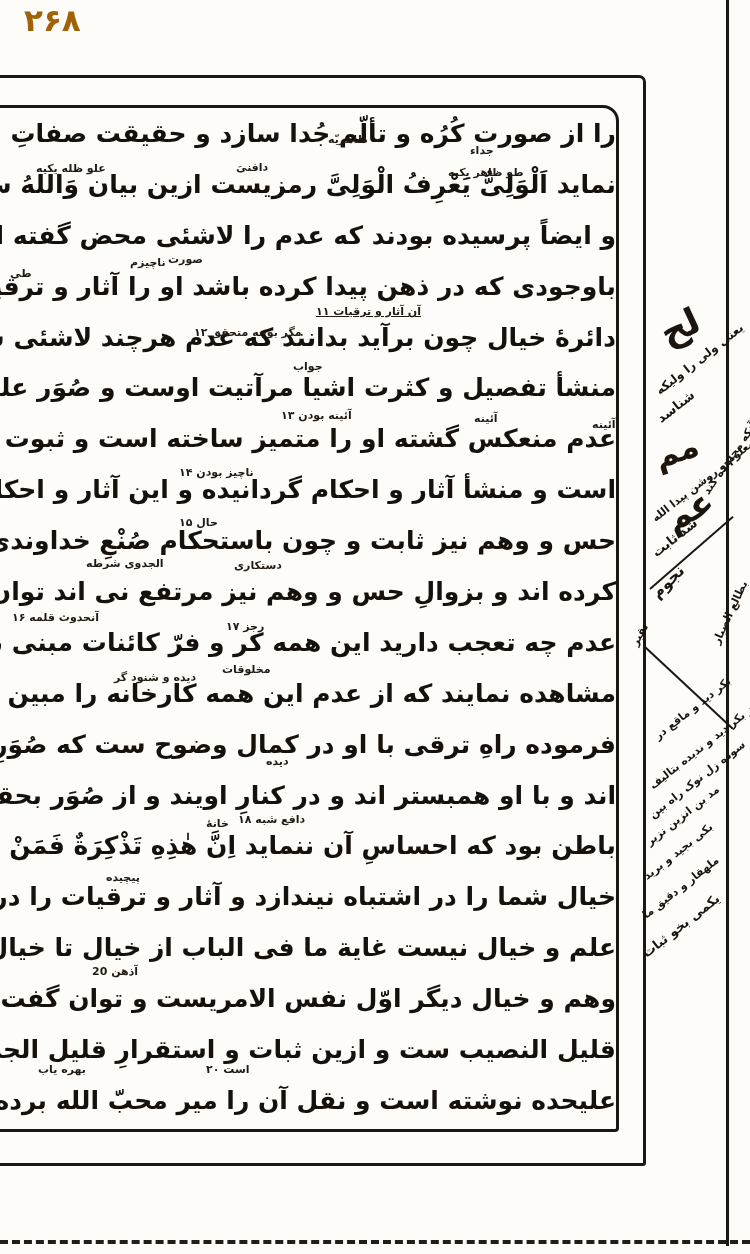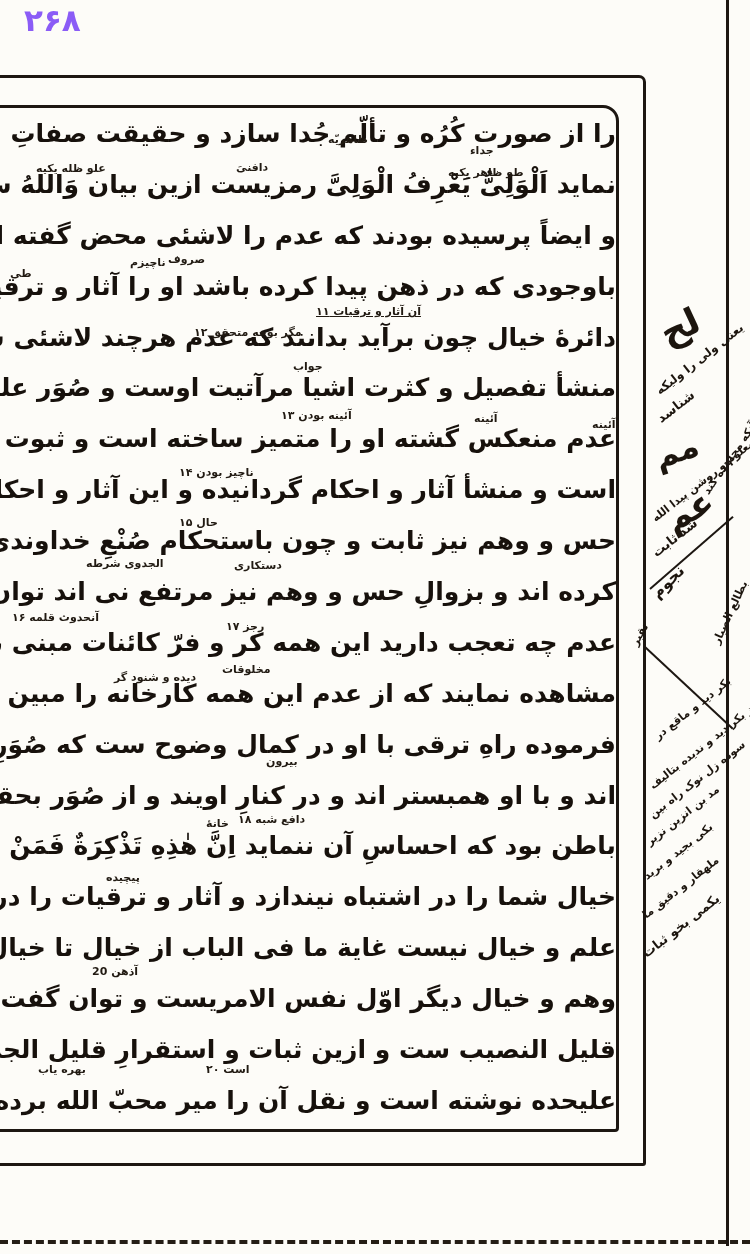--- a/index.html
+++ b/index.html
@@ -7,21 +7,21 @@
     width:750px;height:1254px;position:relative;overflow:hidden;
     background:#fdfcf8;
     font-family:"DejaVu Sans", sans-serif;
     color:#1a130d;
   }
   .scan{position:absolute;inset:0;}
   
   .pageno{
     position:absolute;left:24px;top:2px;
     font-size:31px;font-weight:700;letter-spacing:2px;
-    direction:rtl;color:#8b5cf6;text-align:center;
+    direction:rtl;color:#a16207;text-align:center;
   }
   
   .frame-outer{
     position:absolute;left:-26px;top:75px;width:672px;height:1091px;
     border:3px solid #1d1712;border-radius:0 7px 3px 0;
     box-sizing:border-box;background:transparent;
   }
   .frame-inner{
     position:absolute;left:-10px;top:105px;width:629px;height:1027px;
     border:3px solid #1d1712;border-radius:0 16px 4px 0;
@@ -97,37 +97,37 @@
     <div class="tline">قلیل النصیب ست و ازین ثبات و استقرارِ قلیل الجدوی بعضی از هنرهای عدم را که در معرفت</div>
     <div class="tline">علیحده نوشته است و نقل آن را میر محبّ الله برده اگر ذوق داشته باشند آنرا ملاحظه نمایند</div>
   </div>
 
   <span class="gloss" style="left:470px;top:144px;">جداء</span>
   <span class="gloss" style="left:328px;top:133px;">ظاهریّه</span>
   <span class="gloss" style="left:236px;top:161px;">دافنیَ</span>
   <span class="gloss" style="left:448px;top:166px;">طو ظاهر یکیه</span>
   <span class="gloss" style="left:36px;top:162px;">علو ظله یکیه</span>
   <span class="gloss" style="left:130px;top:256px;">ناچیزم</span>
-  <span class="gloss" style="left:168px;top:253px;">صروف</span>
+  <span class="gloss" style="left:168px;top:253px;">صورت</span>
   <span class="gloss" style="left:10px;top:267px;">طی</span>
   <span class="gloss" style="left:316px;top:305px;text-decoration:underline;">آن آثار و ترقیات ۱۱</span>
   <span class="gloss" style="left:194px;top:326px;">مگر بوجه متحقق ۱۲</span>
   <span class="gloss" style="left:293px;top:360px;">جواب</span>
   <span class="gloss" style="left:281px;top:409px;">آئینه بودن ۱۳</span>
   <span class="gloss" style="left:474px;top:412px;">آئینه</span>
   <span class="gloss" style="left:592px;top:418px;">آئینه</span>
   <span class="gloss" style="left:179px;top:466px;">ناچیز بودن ۱۴</span>
   <span class="gloss" style="left:179px;top:516px;">حال ۱۵</span>
   <span class="gloss" style="left:86px;top:557px;">الجدوی شرطه</span>
   <span class="gloss" style="left:234px;top:559px;">دستکاری</span>
   <span class="gloss" style="left:12px;top:611px;">آنحدوث قلمه ۱۶</span>
   <span class="gloss" style="left:226px;top:620px;">رجز ۱۷</span>
   <span class="gloss" style="left:222px;top:663px;">مخلوقات</span>
   <span class="gloss" style="left:114px;top:671px;">دیده و شنود گر</span>
-  <span class="gloss" style="left:266px;top:755px;">بیرون</span>
+  <span class="gloss" style="left:266px;top:755px;">دیده</span>
   <span class="gloss" style="left:206px;top:817px;">خانهٔ</span>
   <span class="gloss" style="left:238px;top:813px;">دافع شبه ۱۸</span>
   <span class="gloss" style="left:106px;top:871px;">پیچیده</span>
   <span class="gloss" style="left:92px;top:965px;">آذهن 20</span>
   <span class="gloss" style="left:38px;top:1063px;">بهره یاب</span>
   <span class="gloss" style="left:206px;top:1063px;">است ۲۰</span>
 
   <span class="mnote msig" style="left:660px;top:306px;transform:rotate(-25deg);">لح</span>
   <span class="mnote" style="left:646px;top:352px;transform:rotate(-38deg);">یعنی ولی را ولیکه</span>
   <span class="mnote" style="left:654px;top:399px;transform:rotate(-38deg);font-size:13px;">شناسد</span>

